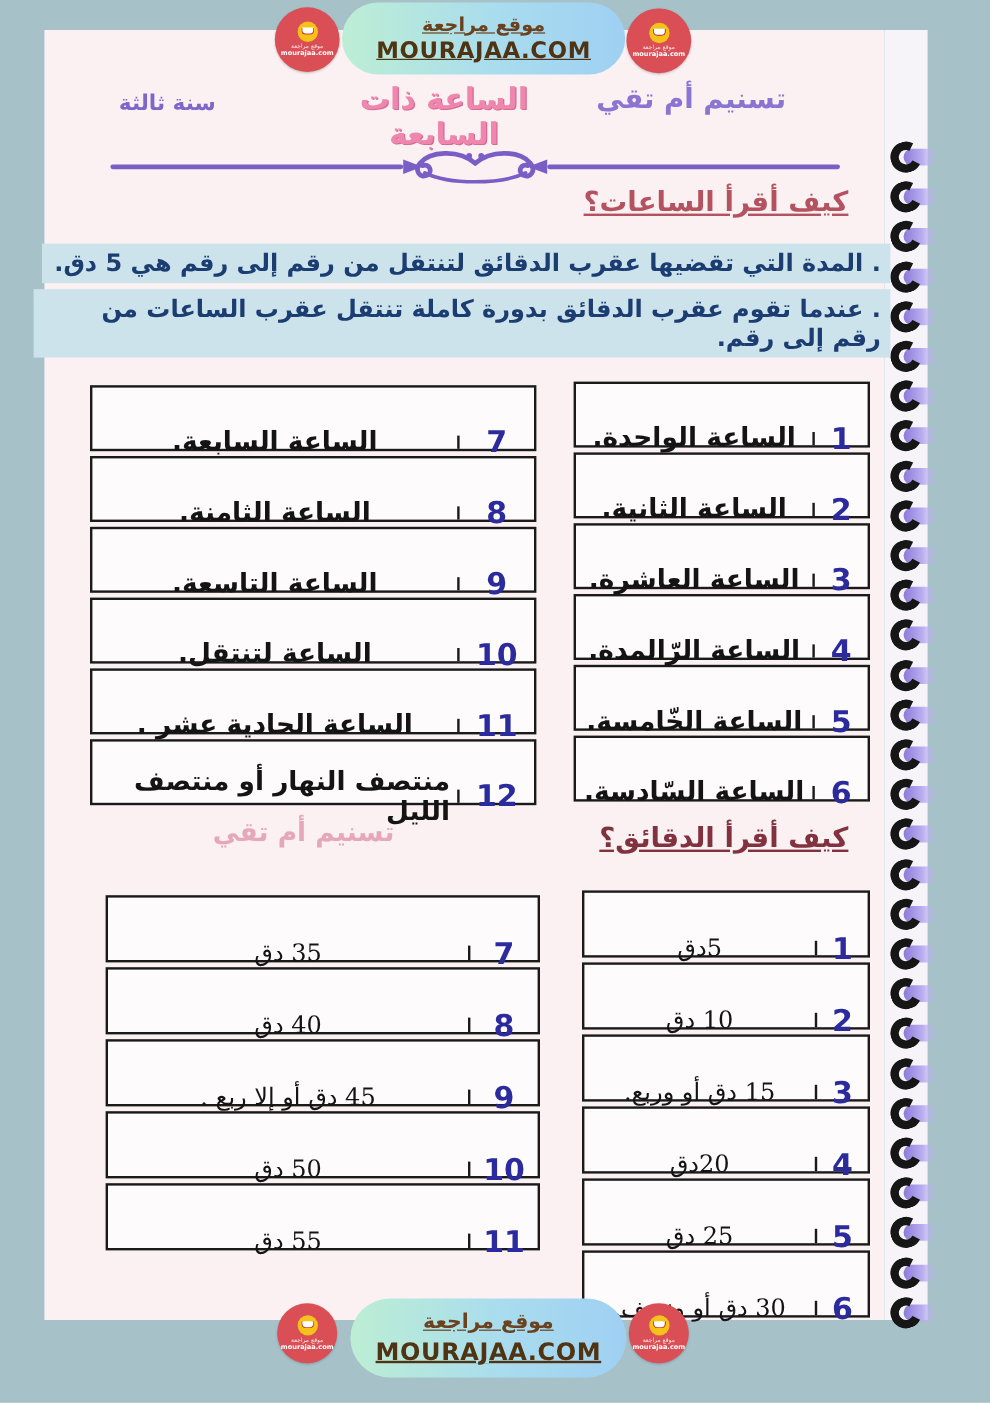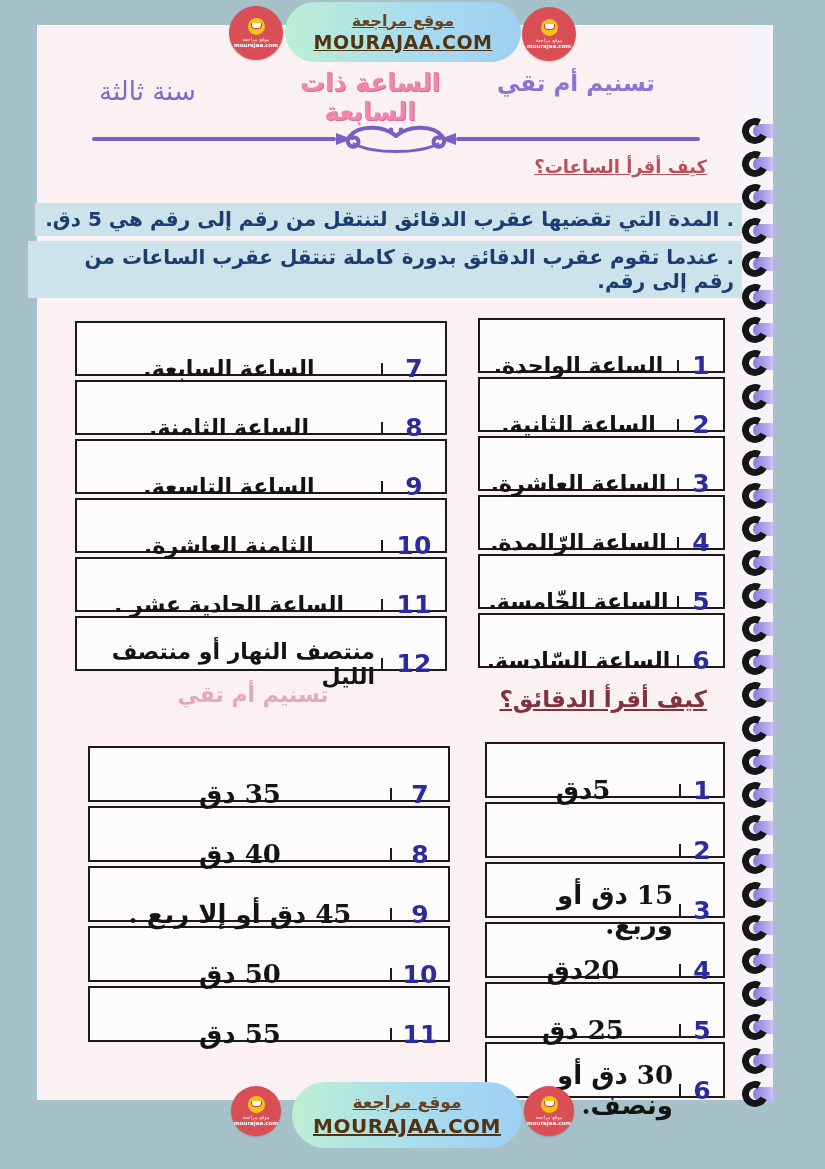--- a/index.html
+++ b/index.html
@@ -44,27 +44,27 @@
   .logo-book{width:9px;height:5px;border:1px solid #c6452d;border-top:none;border-radius:0 0 4px 4px;background:#fff;}
   .logo-ar{color:#ffe9ea;font-size:5px;line-height:1.1;}
   .logo-en{color:#ffffff;font-size:5.5px;font-weight:bold;line-height:1.1;}
 
   
   .title-row{position:absolute;left:37px;top:66px;width:700px;display:flex;justify-content:space-between;
     align-items:flex-start;padding:0;box-sizing:border-box;}
   .student-name{position:absolute;right:82px;top:4px;color:#8a76d0;font-weight:bold;font-size:23px;}
   .doc-title{position:absolute;left:213px;top:2px;width:240px;text-align:center;color:#ef86ae;font-weight:bold;
     font-size:25px;text-shadow:1px 1px 0 #d86993;}
-  .grade{position:absolute;left:62px;top:10px;color:#7d68ca;font-weight:normal;font-size:26px;}
+  .grade{position:absolute;left:62px;top:10px;color:#7d68ca;font-weight:bold;font-size:18px;}
 
   
   .divider{position:absolute;left:90px;top:120px;width:612px;height:40px;}
 
   
-  .heading1{position:absolute;right:118px;top:156px;color:#b5525f;font-weight:bold;font-size:18px;
+  .heading1{position:absolute;right:118px;top:156px;color:#b5525f;font-weight:bold;font-size:23px;
     text-decoration:underline;direction:rtl;}
   .heading2{position:absolute;right:118px;top:686px;color:#82323f;font-weight:bold;font-size:23px;
     text-decoration:underline;direction:rtl;}
   .watermark{position:absolute;left:148px;top:682px;width:210px;text-align:center;color:#e5a8b8;
     font-weight:bold;font-size:22px;direction:rtl;}
 
   
   .notes{position:absolute;left:28px;right:83px;top:203px;direction:rtl;}
   .note-line{margin-bottom:5px;}
   .note-line span{display:inline-block;background:#cde3eb;color:#1c3d72;font-weight:bold;font-size:20px;
@@ -79,21 +79,21 @@
   .trow{display:flex;border:2px solid #1a1a1a;background:#fdfbfc;margin-bottom:4px;height:51px;}
   .tbl-min-right .trow,.tbl-min-left .trow{height:52px;}
   .tcell{display:flex;align-items:center;justify-content:center;margin-top:40px;}
   .tcell.num{border-left:2px solid #1a1a1a;color:#2b2b9e;font-weight:bold;font-size:25px;}
   .tbl-hours-right .tcell.num{width:44px;}
   .tbl-hours-left .tcell.num{width:62px;}
   .tbl-min-right .tcell.num{width:42px;}
   .tbl-min-left .tcell.num{width:56px;}
   .tcell.label{flex:1;color:#141414;font-weight:bold;font-size:22px;padding:0 6px;}
   .tbl-min-right .tcell.label,.tbl-min-left .tcell.label{
-    font-family:"DejaVu Serif","DejaVu Sans",serif;font-size:26px;font-weight:700;}
+    font-family:"DejaVu Serif","DejaVu Sans",serif;font-size:20px;font-weight:400;}
 </style>
 </head>
 <body>
 
 <div class="canvas">
 
   <div class="paper"></div>
   <div class="paper-strip"></div>
 
   <div class="rings" id="rings">
@@ -302,21 +302,21 @@
       <div class="trow">
         <div class="tcell num">8</div>
         <div class="tcell label">الساعة الثامنة.</div>
       </div>
       <div class="trow">
         <div class="tcell num">9</div>
         <div class="tcell label">الساعة التاسعة.</div>
       </div>
       <div class="trow">
         <div class="tcell num">10</div>
-        <div class="tcell label">الثامنة العاشرة.</div>
+        <div class="tcell label">الساعة لتنتقل.</div>
       </div>
       <div class="trow">
         <div class="tcell num">11</div>
         <div class="tcell label">الساعة الحادية عشر .</div>
       </div>
       <div class="trow">
         <div class="tcell num">12</div>
         <div class="tcell label">منتصف النهار أو منتصف الليل</div>
       </div>
     </div>
@@ -324,20 +324,21 @@
   <div class="watermark">تسنيم أم تقي</div>
   <div class="heading2">كيف أقرأ الدقائق؟</div>
 
   <div class="tbl tbl-min-right">
       <div class="trow">
         <div class="tcell num">1</div>
         <div class="tcell label">5دق</div>
       </div>
       <div class="trow">
         <div class="tcell num">2</div>
+        <div class="tcell label">10 دق</div>
       </div>
       <div class="trow">
         <div class="tcell num">3</div>
         <div class="tcell label">15 دق أو وربع.</div>
       </div>
       <div class="trow">
         <div class="tcell num">4</div>
         <div class="tcell label">20دق</div>
       </div>
       <div class="trow">

